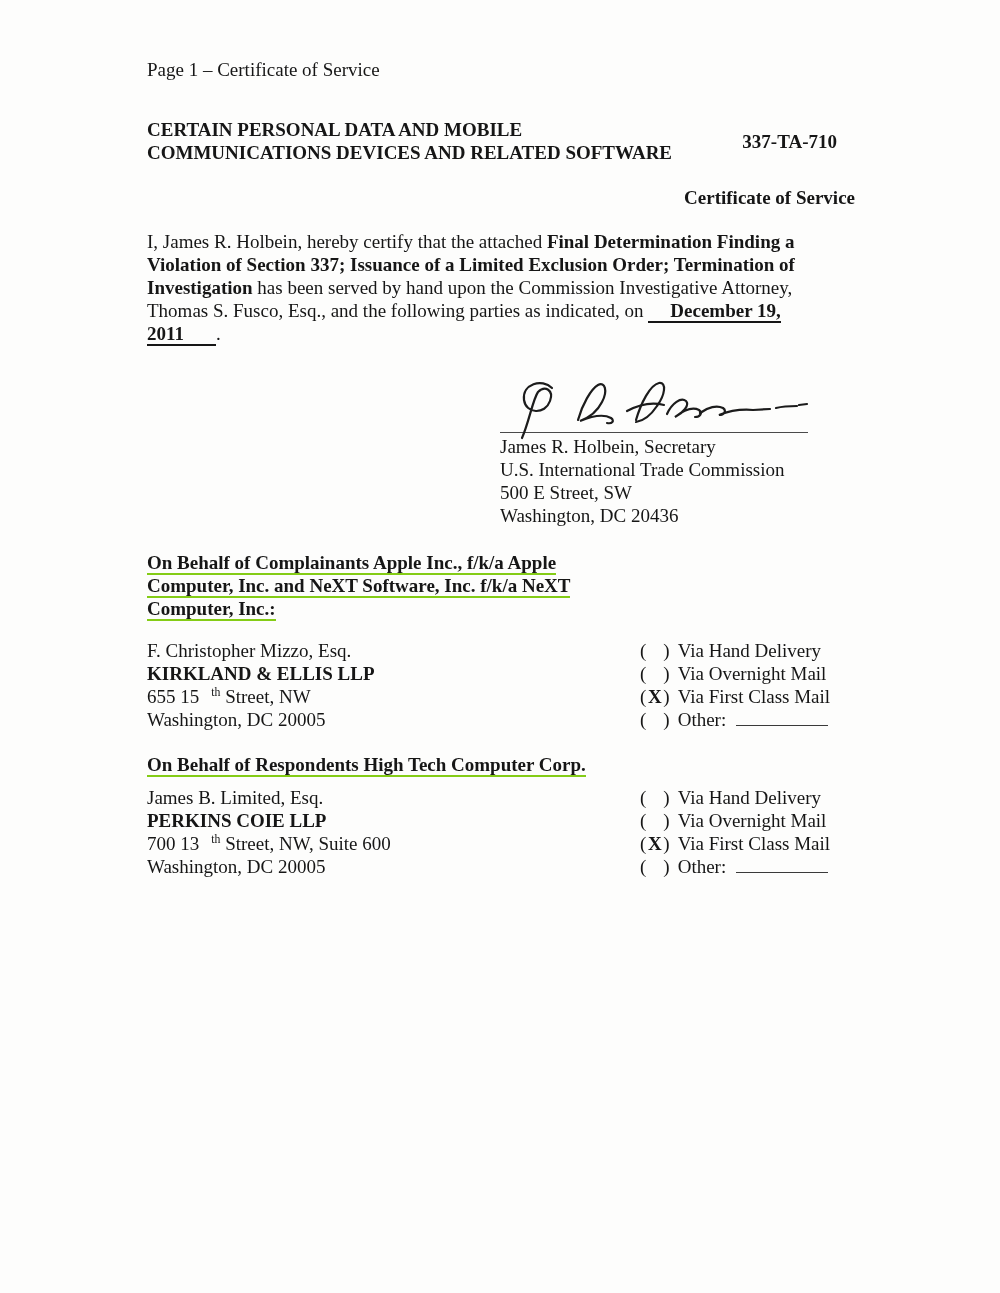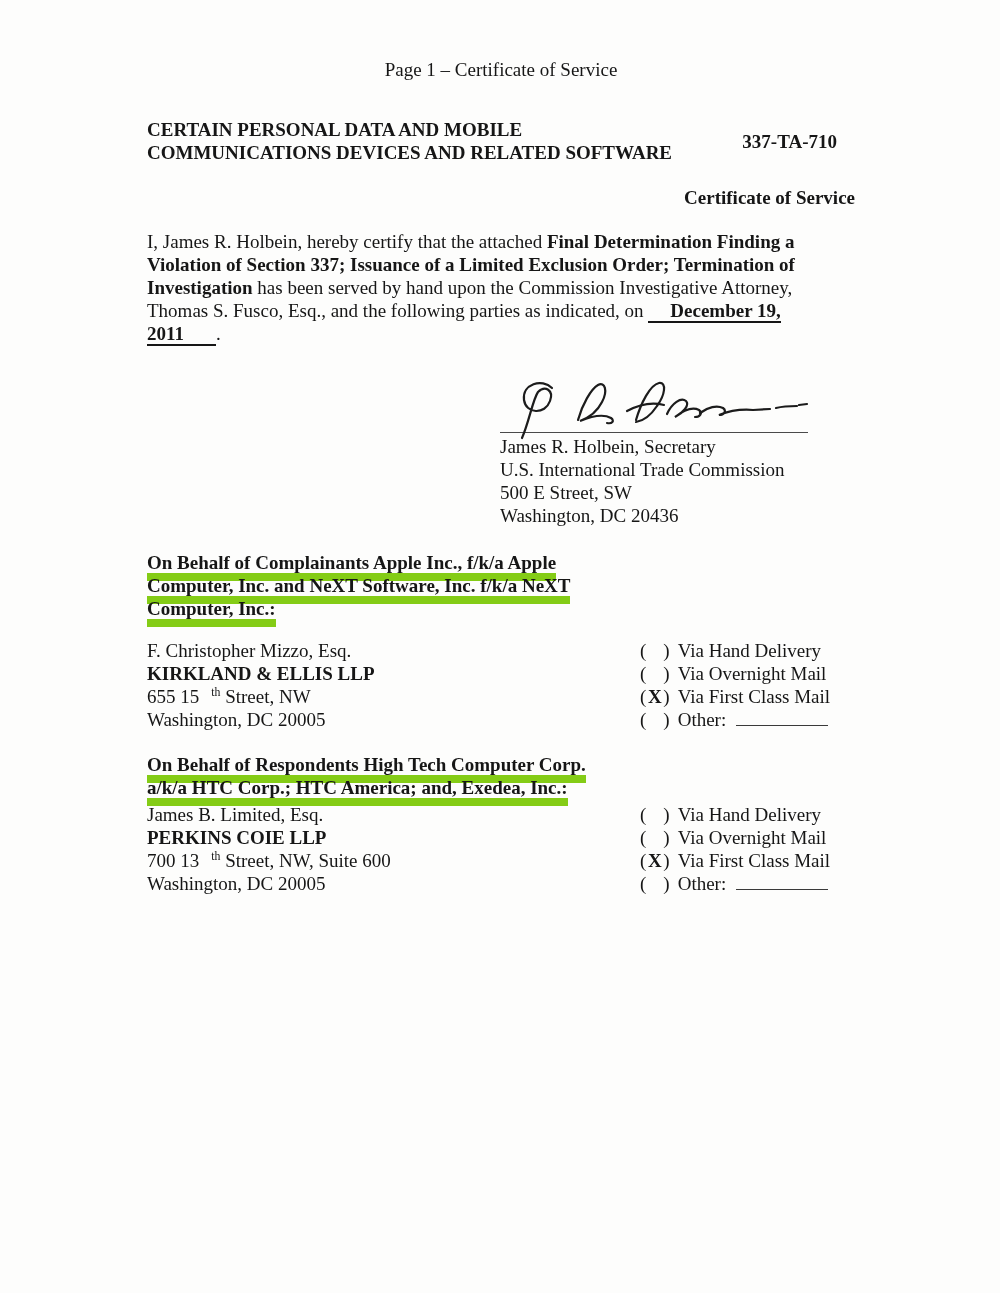--- a/index.html
+++ b/index.html
@@ -8,21 +8,21 @@
     background:#fdfdfc;
     font-family:"Liberation Serif","DejaVu Serif",serif;
     color:#161616;
     box-sizing:border-box;
     padding:58px 145px 0 147px;
     overflow:hidden;
     font-size:19px;
     line-height:23px;
   }
   .b{font-weight:bold;}
-  .page-header{margin:0 0 37px 0;text-align:center;}
+  .page-header{margin:0 0 37px 0;}
   .caption-row{display:flex;justify-content:space-between;align-items:center;margin-bottom:22px;}
   .caption-title{font-weight:bold;max-width:575px;}
   .docket{font-weight:bold;margin-right:18px;white-space:nowrap;}
   .cert-heading{text-align:right;font-weight:bold;margin-bottom:21px;}
   .cert-para{width:708px;margin-bottom:31px;}
   .date-fill{
     font-weight:bold;
     border-bottom:2px solid #161616;
     padding:0 32px 0 22px;
   }
@@ -32,38 +32,38 @@
     width:308px;
     position:relative;
     height:56px;
   }
   .sig-line svg{position:absolute;left:0;bottom:-8px;}
   .sig-text div{white-space:nowrap;}
   .sig-text{margin-top:2px;margin-bottom:24px;}
   .party-heading{margin-bottom:19px;}
   .party-heading .hl span{
     font-weight:bold;
-    border-bottom:8px solid #84cc16;
+    border-bottom:2px solid #84cc16;
   }
   .contact-row{display:flex;margin-bottom:22px;}
   .contact-block{width:493px;}
   .svc-block{width:215px;}
   .svc-row{white-space:nowrap;}
   .svc-mark{
     display:inline-block;width:17px;text-align:center;
     font-weight:bold;
   }
   .svc-label{margin-left:8px;}
   .other-line{
     display:inline-block;width:92px;height:12px;
     border-bottom:1.6px solid #3a3a3a;
     margin-left:10px;
   }
   sup{font-size:0.62em;vertical-align:super;line-height:0;margin-left:12px;}
-  .respondents-row{margin-bottom:4px;}
+  .respondents-row{margin-bottom:10px;}
 </style>
 </head>
 <body>
 
 <div class="page-header">Page 1 – Certificate of Service</div>
 
 <div class="caption-row">
   <div class="caption-title">
     <div>CERTAIN PERSONAL DATA AND MOBILE</div>
     <div>COMMUNICATIONS DEVICES AND RELATED SOFTWARE</div>
@@ -116,21 +116,20 @@
   <div class="svc-block">
     <div class="svc-row"><span>(</span><span class="svc-mark"></span><span>)</span><span class="svc-label">Via Hand Delivery</span></div>
     <div class="svc-row"><span>(</span><span class="svc-mark"></span><span>)</span><span class="svc-label">Via Overnight Mail</span></div>
     <div class="svc-row"><span>(</span><span class="svc-mark">X</span><span>)</span><span class="svc-label">Via First Class Mail</span></div>
     <div class="svc-row"><span>(</span><span class="svc-mark"></span><span>)</span><span class="svc-label">Other:</span><span class="other-line"></span></div>
   </div>
 </div>
 
 <div class="party-heading respondents-row">
   <div class="hl"><span>On Behalf of Respondents High Tech Computer Corp.</span></div>
-  <div class="hl"><span>a/k/a HTC Corp.; HTC America; and, Exedea, Inc.:</span></div>
 </div>
 
 <div class="contact-row">
   <div class="contact-block">
     <div>James B. Limited, Esq.</div>
     <div class="b">PERKINS COIE LLP</div>
     <div>700 13<sup>th</sup> Street, NW, Suite 600</div>
     <div>Washington, DC 20005</div>
   </div>
   <div class="svc-block">

